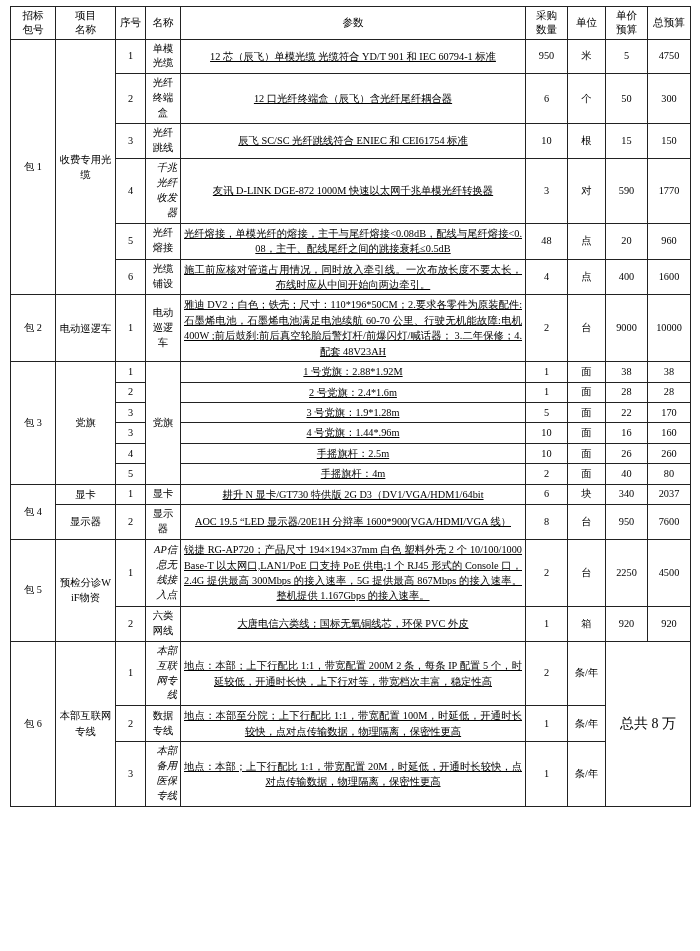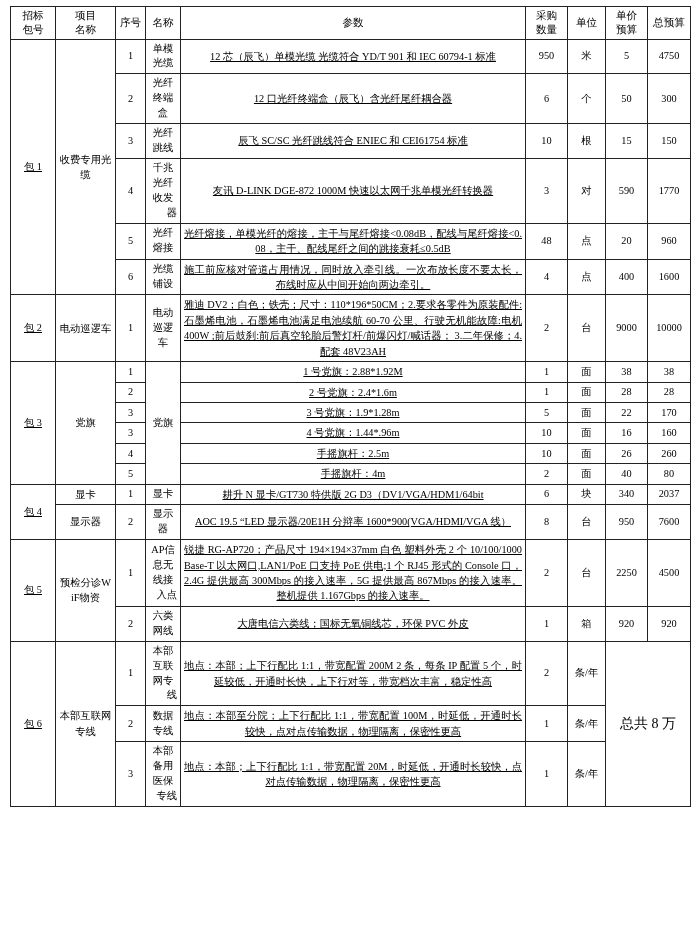--- a/index.html
+++ b/index.html
@@ -65,29 +65,30 @@
   td.param.justify {
     text-align: justify;
     text-align-last: center;
   }
   td.name-cell {
     line-height: 1.45;
     padding: 2px 1px;
     margin-top: 12px;
   }
   td.name-cell.align-right {
+    text-align: right;
     text-align-last: right;
+    font-style: italic;
   }
   td.proj-cell {
     line-height: 1.5;
     margin-left: 11px;
   }
   td.pkg-cell {
     white-space: nowrap;
-    text-decoration: underline;
   }
   td.sum-cell {
     font-size: 14px;
   }
 </style>
 </head>
 <body>
 
 <div id="sheet">
   <table class="bid-table">

